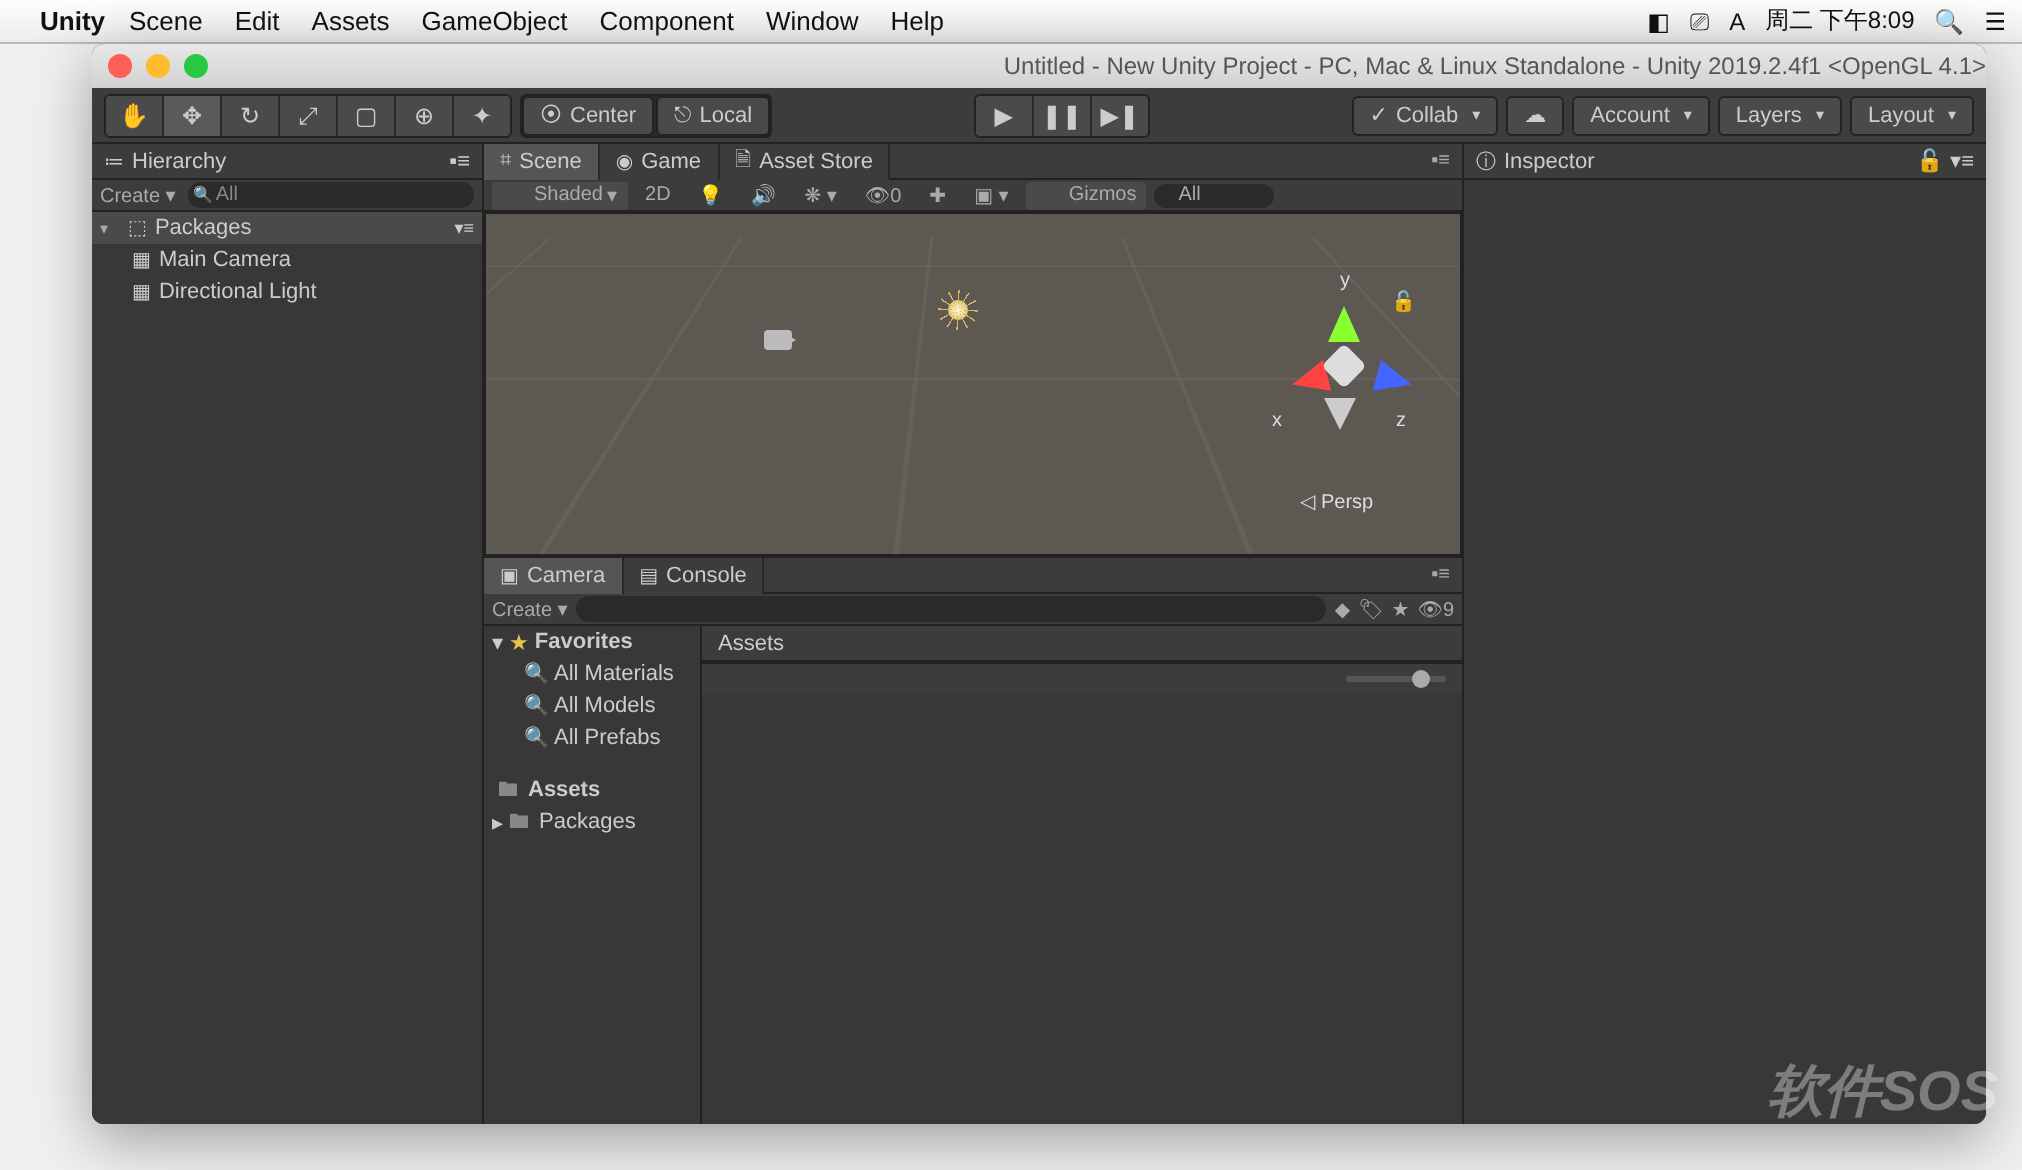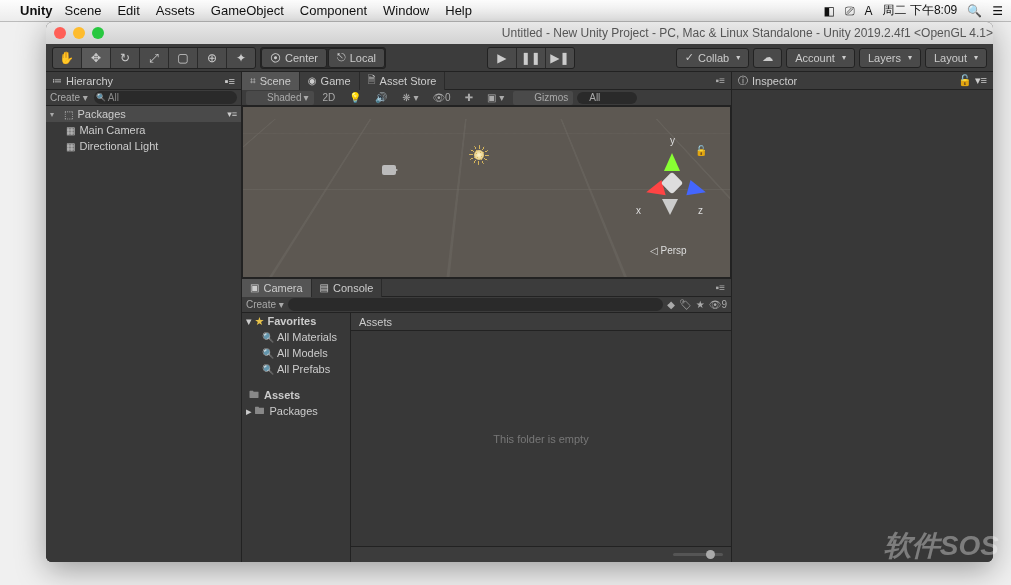--- a/index.html
+++ b/index.html
@@ -287,21 +287,20 @@
                 <span style="font-weight:600">Assets</span>
               </div>
             <div class="prow">
                 <span class="tri">▸</span>
                 <span class="ficon">🖿</span>
                 <span style="font-weight:400">Packages</span>
               </div>
           </div>
           <div class="assets">
             <div class="assetshdr">Assets</div>
-            <div class="assetsbody">This folder is empty</div>
             <div class="assetsfooter">
               <div class="slider"></div>
             </div>
           </div>
         </div>
       </div>
     </div>
 
     <div class="rightcol">
       <div class="panelhdr">

